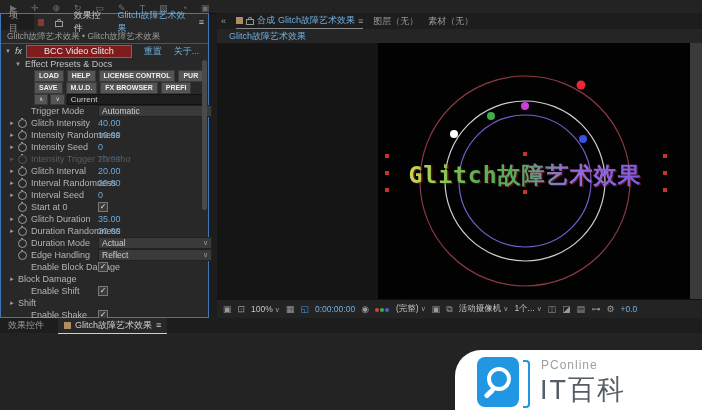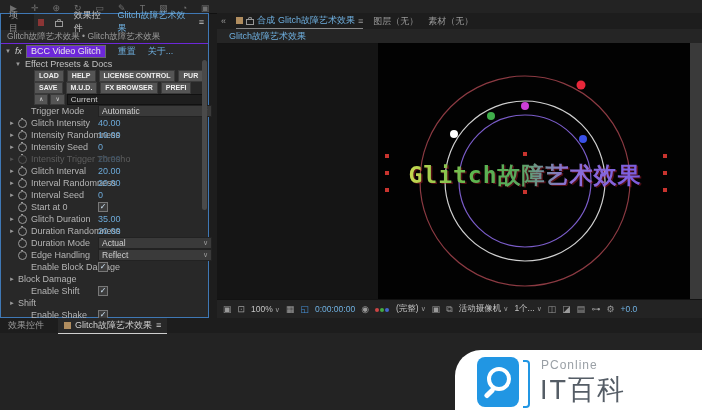--- a/index.html
+++ b/index.html
@@ -16,21 +16,21 @@
   .fxpanel{left:0;top:13px;width:209px;height:305px;background:#282828;border:1px solid #3f78b5;box-sizing:border-box;}
   .tabbar{height:16px;background:#1d1d1d;display:flex;align-items:center;font-size:9px;color:#9a9a9a;}
   .tab-active{background:#282828;height:16px;display:flex;align-items:center;padding:0 4px;gap:11px;color:#c8c8c8;}
   .blue{color:#6fb0e0;}
   .paneltab-icon{width:7px;height:7px;background:#8b3535;display:inline-block;}
   .comptab-icon{width:7px;height:7px;background:#b08d5f;display:inline-block;}
   .lock{width:6px;height:4px;border:1px solid #999;position:relative;display:inline-block;margin-top:3px;}
   .lock:before{content:"";position:absolute;left:1px;top:-3px;width:2px;height:2px;border:1px solid #999;border-bottom:none;border-radius:2px 2px 0 0;}
   .crumb{height:13px;line-height:13px;padding-left:6px;color:#9a9a9a;font-size:8.5px;background:#282828;border-bottom:1px solid #6d28d9;}
   .fxhead{height:14px;display:flex;align-items:center;gap:4px;padding-left:4px;font-size:9px;}
-  .fxname{background:#6d28d9;border:1px solid #6a6a6a;color:#e8e8e8;padding:0 4px;height:11px;line-height:11px;}
+  .fxname{background:#7f1d1d;border:1px solid #6a6a6a;color:#e8e8e8;padding:0 17px;height:11px;line-height:11px;}
   .sect{height:12px;display:flex;align-items:center;gap:4px;padding-left:14px;color:#c0c0c0;}
   .btnrow{height:12px;display:flex;gap:3px;padding-left:33px;overflow:hidden;}
   .bccbtn{background:#555;color:#efefef;font-size:7px;font-weight:bold;height:10px;line-height:10px;
           padding:0 4px;border:1px solid #3a3a3a;white-space:nowrap;}
   .curRow{height:11px;display:flex;gap:2px;padding-left:33px;align-items:center;}
   .udbtn{background:#555;color:#ddd;font-size:6px;height:9px;line-height:9px;padding:0 4px;border:1px solid #3a3a3a;}
   .curfield{background:#1e1e1e;border:1px solid #111;color:#cfcfcf;height:9px;line-height:9px;width:128px;padding:0 3px;font-size:8px;}
   .prow{height:12px;display:flex;align-items:center;position:relative;padding-left:8px;}
   .prow .arr{width:9px;color:#9a9a9a;font-size:6px;}
   .sw{width:7px;height:7px;border:1px solid #9a9a9a;border-radius:50%;position:relative;margin-right:4px;flex:0 0 auto;}

